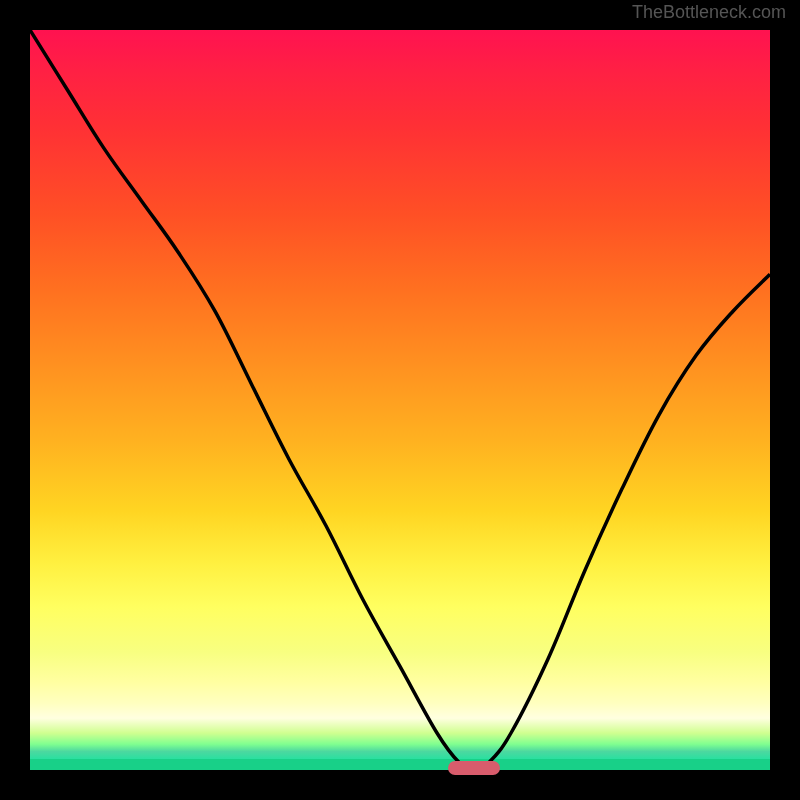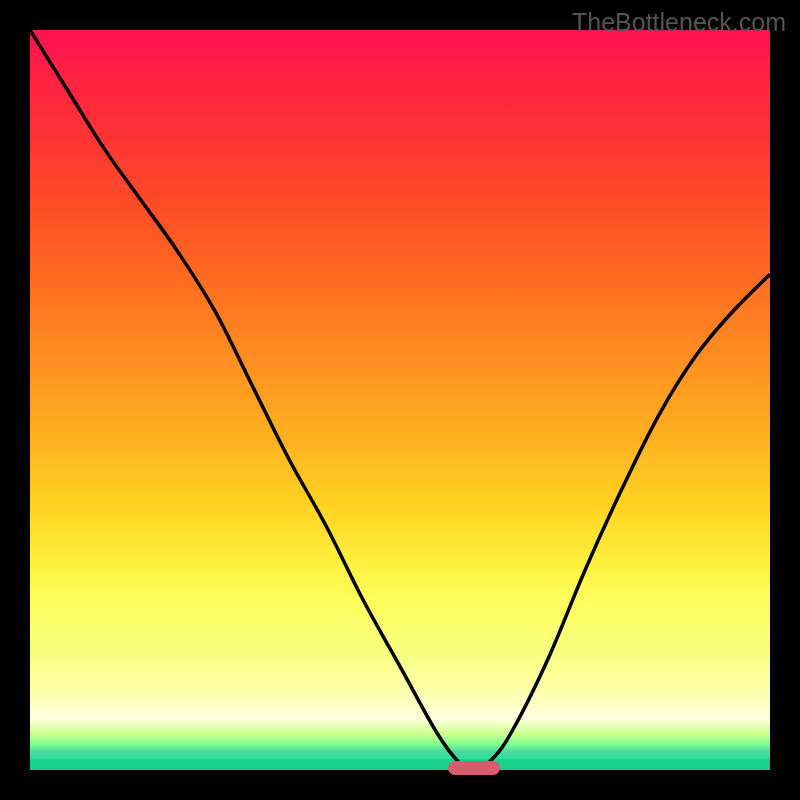--- a/index.html
+++ b/index.html
@@ -6,24 +6,24 @@
     body {
       width: 800px;
       height: 800px;
       background: #000;
       position: relative;
       overflow: hidden;
       font-family: Arial, sans-serif;
     }
     .watermark {
       position: absolute;
-      top: 8px;
+      top: 2px;
       right: 14px;
       color: #555;
-      font-size: 25px;
+      font-size: 18px;
       font-weight: 500;
       z-index: 10;
     }
     .plot-area {
       position: absolute;
       left: 30px;
       top: 30px;
       width: 740px;
       height: 740px;
       background: linear-gradient(to bottom,

